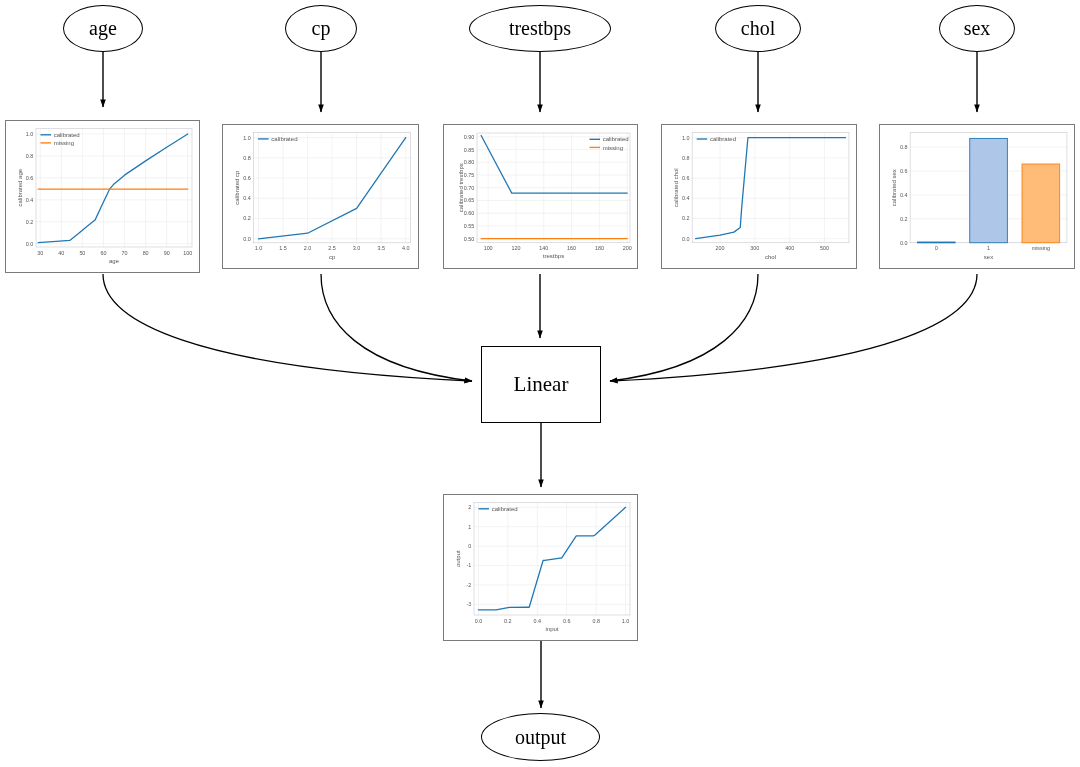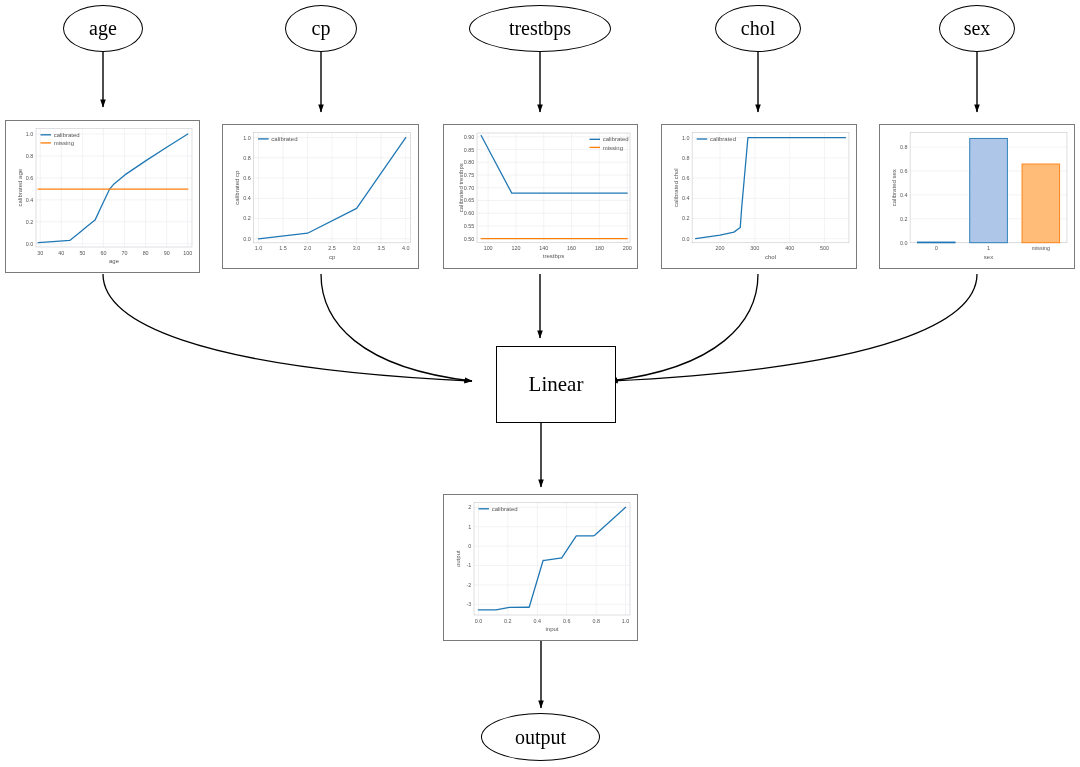--- a/index.html
+++ b/index.html
@@ -96,21 +96,21 @@
 <div class="node-ellipse" style="left:469px; top:5px; width:142px; height:47px; font-size:20px;">
   <span class="node-label">trestbps</span>
 </div>
 <div class="node-ellipse" style="left:715px; top:5px; width:86px; height:47px; font-size:20px;">
   <span class="node-label">chol</span>
 </div>
 <div class="node-ellipse" style="left:939px; top:5px; width:76px; height:47px; font-size:20px;">
   <span class="node-label">sex</span>
 </div>
 
-<div class="node-box" style="left:481px; top:346px; width:120px; height:77px; font-size:21px;margin-left:15px;">
+<div class="node-box" style="left:481px; top:346px; width:120px; height:77px; font-size:21px;">
   <span class="node-label">Linear</span>
 </div>
 
 <div class="node-ellipse" style="left:481px; top:713px; width:119px; height:48px; font-size:20px;">
   <span class="node-label">output</span>
 </div>
 
 <div class="chart-panel" style="left:5px; top:120px; width:195px; height:153px;">
   <svg class="chart-svg" width="195" height="153" viewBox="0 0 130 102">
       <rect x="20" y="5" width="104" height="79" class="plot-bg"></rect>

